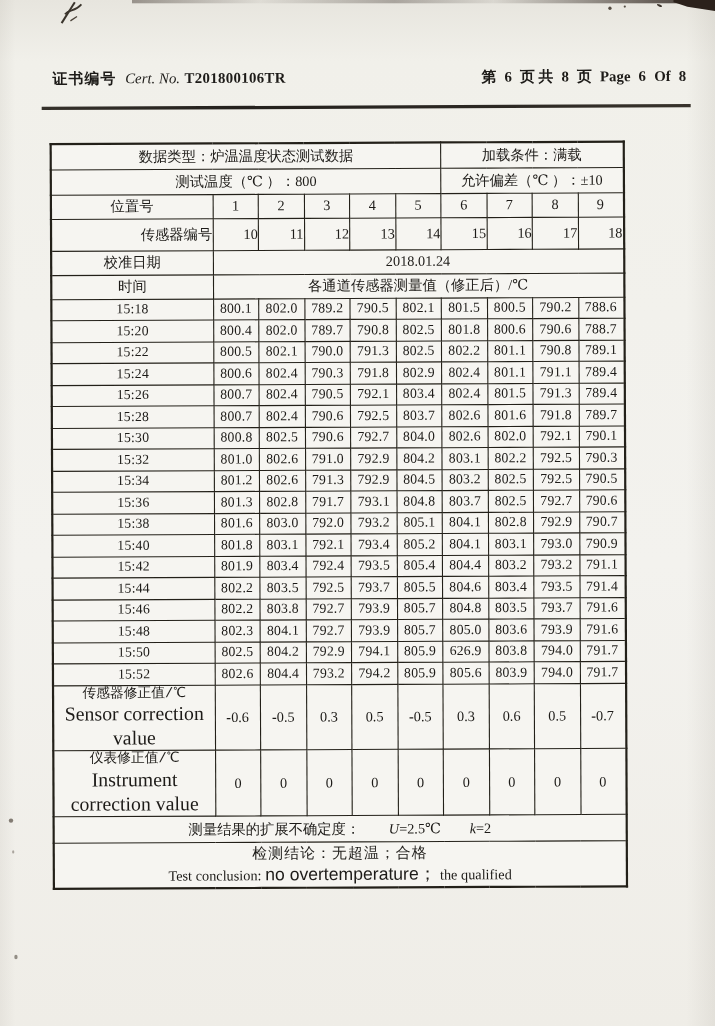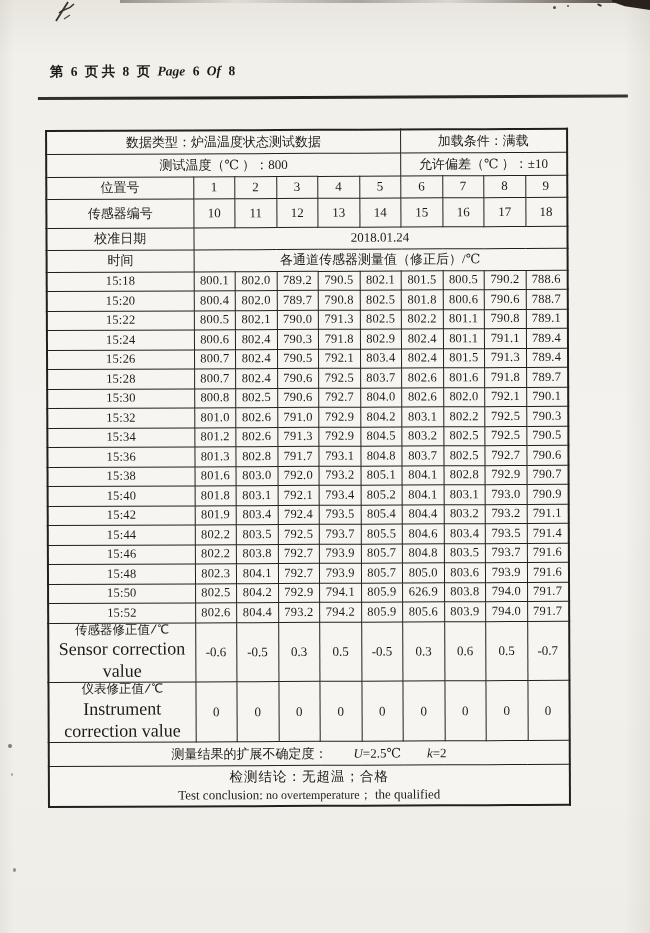--- a/index.html
+++ b/index.html
@@ -35,54 +35,54 @@
 
   
   .doc-header { position:absolute; top:63px; left:48px; width:578px;
     display:flex; justify-content:space-between; align-items:baseline;
     font-size:13.5px; white-space:nowrap; }
   .cert-cn { font-weight:bold; letter-spacing:1px; }
   .cert-en { font-style:italic; margin:0 4px 0 8px; }
   .cert-no { font-weight:bold; letter-spacing:.3px; }
   .page-info span { margin:0 2px; }
   .page-info .b { font-weight:bold; }
-  .page-info .i { font-style:italic; font-weight:bold; }
+  .page-info .i { font-weight:bold; }
   .header-rule { position:absolute; top:97px; left:38px; width:590px; height:3px;
     background:linear-gradient(90deg,#35312b,#24211d 30%,#2c2823 70%,#38332c); }
 
   
   table.main { position:absolute; top:130px; left:45px; width:521px;
     border-collapse:collapse; table-layout:fixed;
     border:2px solid #232019; background:#f6f5f1; }
   table.main td { border:1.5px solid #232019; text-align:center;
     vertical-align:middle; font-size:13px; padding:0; line-height:1.2;
     overflow:hidden; }
   col.c-label { width:147px; }
   col.c-val { width:41.5px; }
 
   tr.r-meta   td { height:23px; }
   tr.r-pos    td { height:22px; }
-  tr.r-sensor td { height:29px; }
+  tr.r-sensor td { height:29px;text-align:right; }
   tr.r-cal    td { height:22px; }
   tr.r-time   td { height:22px; }
   tr.reading-row td { height:19.5px; font-size:12.5px; letter-spacing:.2px; }
   tr.r-corr   td { height:36px; }
   tr.r-unc    td { height:24px; }
   tr.r-conc   td { height:40px; }
 
   td.align-left { text-align:left; padding-left:10px; }
   .label-2line .cn { font-size:12.5px; line-height:1.25;font-family:Liberation Mono, monospace; }
   .label-2line .en { font-size:18px; line-height:1.2; }
   .corr-val { font-size:13px; }
   .unc-cell { display:flex; justify-content:center; align-items:center; gap:26px;
     height:100%; font-size:13px; }
   .unc-cell .sym { font-style:italic; }
   .conc-cn { font-size:13.5px; line-height:1.45; letter-spacing:1px; }
   .conc-en { font-size:13px; line-height:1.3; }
-  .conc-en .mono { font-family:Liberation Serif, serif; font-size:12px;margin-top:33px; }
+  .conc-en .mono { font-family:Liberation Sans, sans-serif; font-size:16px;margin-top:33px; }
 </style>
 </head>
 <body>
 
 <div class="edge-shade-left"></div>
 <div class="edge-shade-right"></div>
 <div class="top-scan-line"></div>
 <div class="corner-mark"></div>
 <svg class="pen-mark" width="34" height="24" viewBox="0 0 34 24">
   <path d="M6 21 L18 2" stroke="#3a342c" stroke-width="1.8" fill="none"></path>
@@ -92,20 +92,23 @@
 <div class="speck sp1"></div>
 <div class="speck sp2"></div>
 <div class="speck sp3"></div>
 <div class="speck sp4"></div>
 <div class="speck sp5"></div>
 <div class="speck sp6"></div>
 
 <div class="sheet-content">
 
   <div class="doc-header">
+    <div>
+      <span class="cert-cn">证书编号</span><span class="cert-en">Cert. No.</span><span class="cert-no">T201800106TR</span>
+    </div>
     <div class="page-info">
       <span class="b">第</span>
       <span class="b">6</span>
       <span class="b">页 共</span>
       <span class="b">8</span>
       <span class="b">页</span>
       <span class="i">Page</span>
       <span class="b">6</span>
       <span class="i">Of</span>
       <span class="b">8</span>

